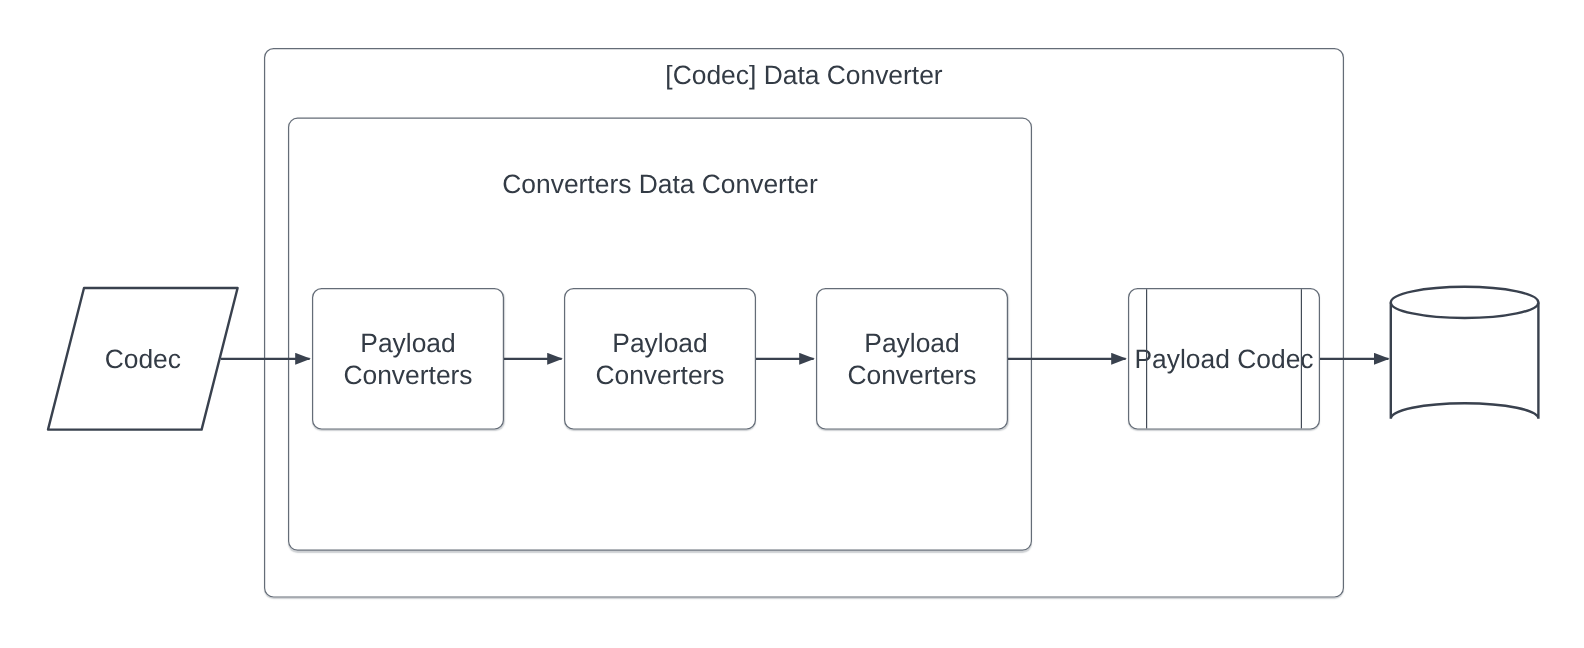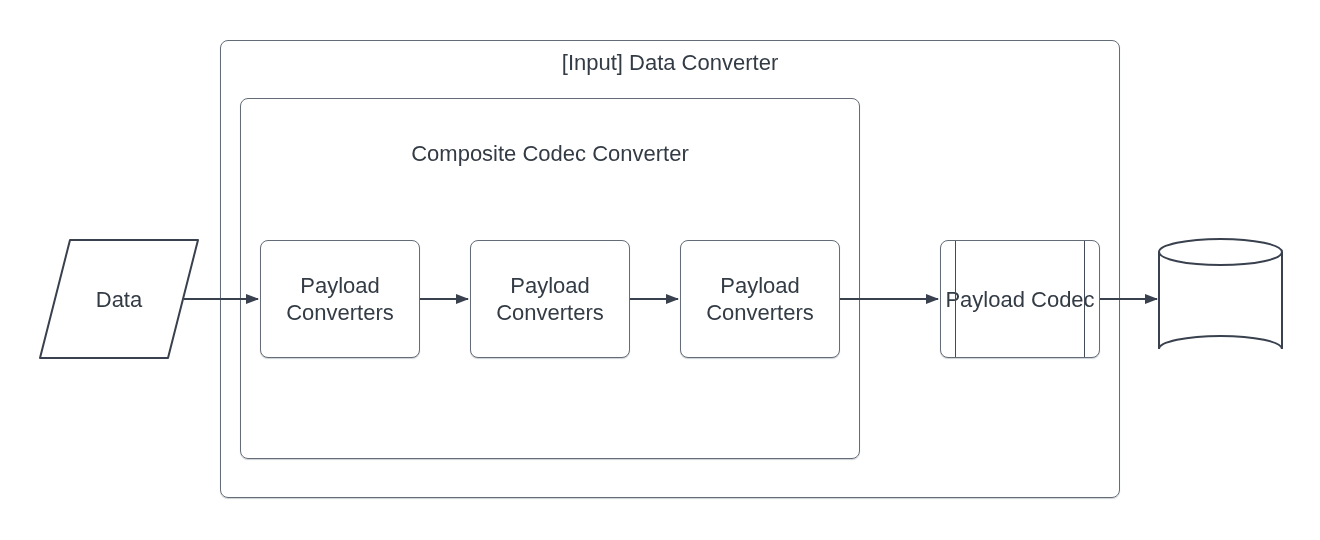--- a/index.html
+++ b/index.html
@@ -80,24 +80,24 @@
     top: 0;
     z-index: 3;
   }
 </style>
 </head>
 <body>
 
 <div id="canvas">
 
   <div class="group-box" style="left:220px; top:40px; width:898px; height:456px;">
-    <div class="group-title" style="top:9px;">[Input] Data Converter</div>
+    <div class="group-title" style="top:9px;">[Codec] Data Converter</div>
 
     <div class="group-box" style="left:19px; top:57px; width:618px; height:359px;">
-      <div class="group-title" style="top:42px;">Composite Codec Converter</div>
+      <div class="group-title" style="top:42px;">Converters Data Converter</div>
     </div>
   </div>
 
   <div class="node-rect" style="left:260px; top:240px;">
     <div class="node-label">Payload Converters</div>
   </div>
 
   <div class="node-rect" style="left:470px; top:240px;">
     <div class="node-label">Payload Converters</div>
   </div>
@@ -105,21 +105,21 @@
   <div class="node-rect" style="left:680px; top:240px;">
     <div class="node-label">Payload Converters</div>
   </div>
 
   <div class="node-rect" style="left:940px; top:240px;">
     <div class="codec-line left"></div>
     <div class="codec-line right"></div>
     <div class="node-label">Payload Codec</div>
   </div>
 
-  <div class="float-label" style="left:40px; top:240px; width:158px; height:118px;">Data</div>
+  <div class="float-label" style="left:40px; top:240px; width:158px; height:118px;">Codec</div>
 
 
   <svg id="edge-layer" width="1320" height="540" viewBox="0 0 1320 540">
     <defs>
       <marker id="arrowhead" markerUnits="userSpaceOnUse" markerWidth="13" markerHeight="10" viewBox="0 0 13 10" refX="12" refY="5" orient="auto">
         <path d="M0,0 L13,5 L0,10 Z" fill="#39414e"></path>
       </marker>
     </defs>
 
     <path d="M70,240 L198,240 L168,358 L40,358 Z" fill="#ffffff" stroke="#39414e" stroke-width="2" stroke-linejoin="round"></path>

